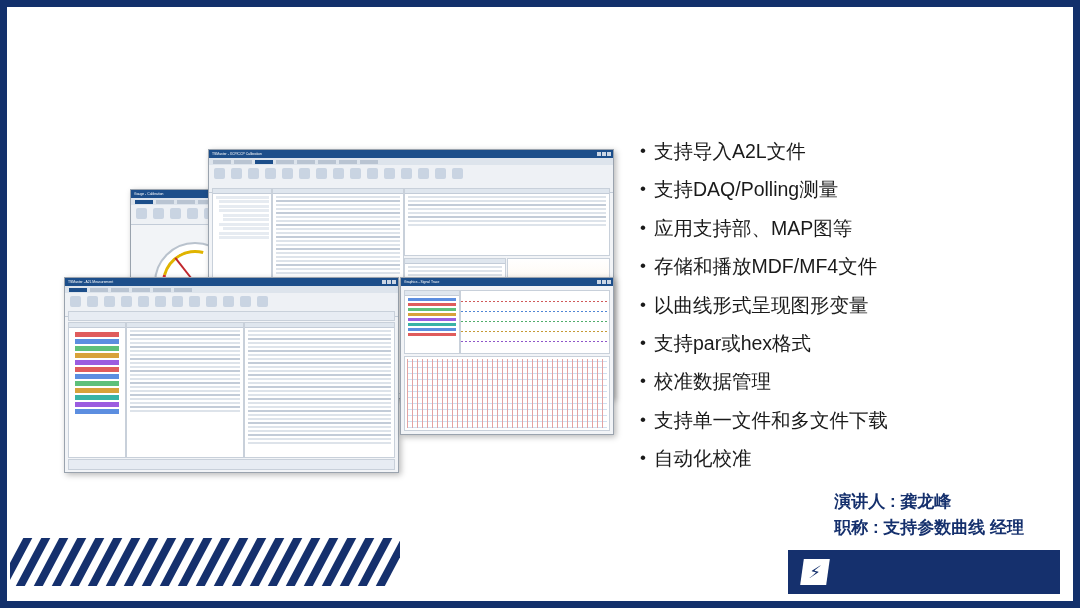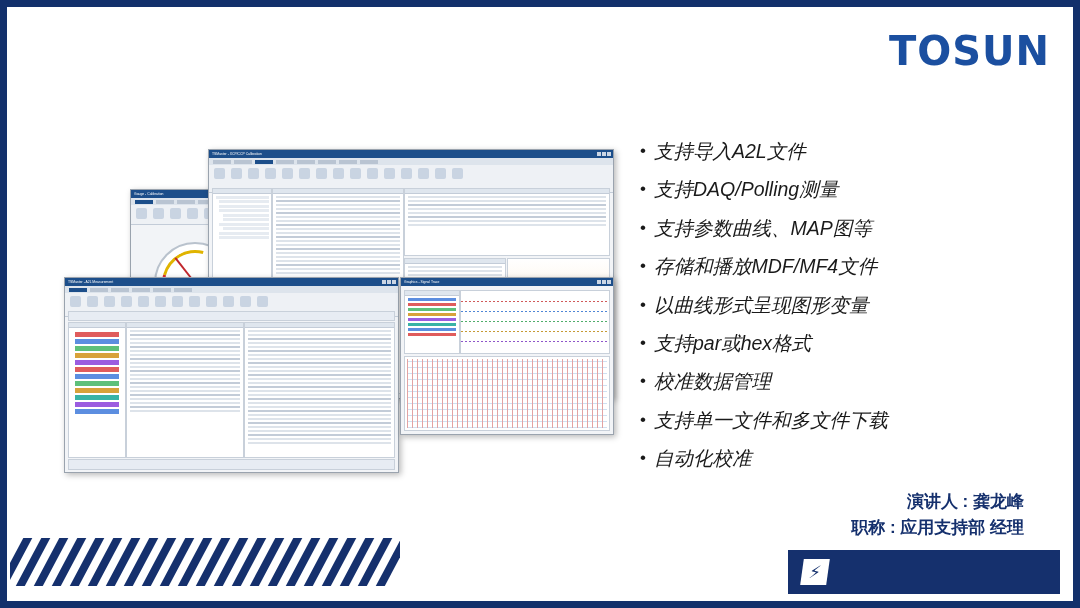--- a/index.html
+++ b/index.html
@@ -45,21 +45,21 @@
   .bullet{
     display:flex;align-items:flex-start;
     margin-bottom:15px;
     font-size:19.5px;color:#1a1a1a;
     line-height:1.2;
   }
   .bullet .dot{
     width:14px;flex:0 0 14px;
     color:#1a1a1a;font-size:17px;line-height:1.3;
   }
-  .bullet .btxt{flex:1;font-style:italic;}
+  .bullet .btxt{flex:1;}
 
   
   .collage{position:absolute;left:52px;top:143px;width:560px;height:330px;}
 
   .win{
     position:absolute;
     background:#f2f4f7;
     border:1px solid #9aa3ae;
     box-shadow:2px 2px 6px rgba(0,0,0,.28);
     overflow:hidden;
@@ -140,21 +140,21 @@
 
   
   .wave{
     position:absolute;background:#ffffff;border:1px solid #c8d0da;overflow:hidden;
   }
   .wave .trace{position:absolute;left:0;right:0;height:1px;}
 
   
   .speaker{
     position:absolute;right:56px;top:489px;
-    text-align:right;color:#15306d;font-size:17px;line-height:1.55;font-weight:bold;
+    text-align:left;color:#15306d;font-size:17px;line-height:1.55;font-weight:bold;
   }
 
   
   .stripes{
     position:absolute;left:10px;bottom:22px;width:390px;height:48px;
     overflow:hidden;
   }
   .stripes .s{
     position:absolute;top:-10px;width:9px;height:70px;background:#15306d;
     transform:skewX(-28deg);
@@ -180,21 +180,20 @@
 <body>
 
 <div class="slide">
 
   <div class="edge-left"></div>
   <div class="edge-right"></div>
   <div class="edge-top"></div>
   <div class="edge-bottom"></div>
 
 
-  <div class="tosun-logo">TOSUN</div>
 
   <div class="collage">
 
     <div class="win" id="winA">
       <div class="tbar">
         <span class="ttl">Gauge - Calibration</span>
         <span class="btn"></span>
         <span class="btn"></span>
         <span class="btn"></span>
       </div>
@@ -497,21 +496,21 @@
     <div class="bullet">
       <span class="dot">•</span>
       <span class="btxt">支持导入A2L文件</span>
     </div>
     <div class="bullet">
       <span class="dot">•</span>
       <span class="btxt">支持DAQ/Polling测量</span>
     </div>
     <div class="bullet">
       <span class="dot">•</span>
-      <span class="btxt">支持参数曲线、MAP图等</span>
+      <span class="btxt">应用支持部、MAP图等</span>
     </div>
     <div class="bullet">
       <span class="dot">•</span>
       <span class="btxt">存储和播放MDF/MF4文件</span>
     </div>
     <div class="bullet">
       <span class="dot">•</span>
       <span class="btxt">以曲线形式呈现图形变量</span>
     </div>
     <div class="bullet">
@@ -527,21 +526,21 @@
       <span class="btxt">支持单一文件和多文件下载</span>
     </div>
     <div class="bullet">
       <span class="dot">•</span>
       <span class="btxt">自动化校准</span>
     </div>
   </div>
 
   <div class="speaker">
     <div>演讲人 : 龚龙峰</div>
-    <div>职称 : 应用支持部 经理</div>
+    <div>职称 : 支持参数曲线 经理</div>
   </div>
 
   <div class="stripes">
     <div class="s" style="left:0px"></div>
       <div class="s" style="left:18px"></div>
     <div class="s" style="left:36px"></div>
       <div class="s" style="left:54px"></div>
     <div class="s" style="left:72px"></div>
       <div class="s" style="left:90px"></div>
     <div class="s" style="left:108px"></div>

